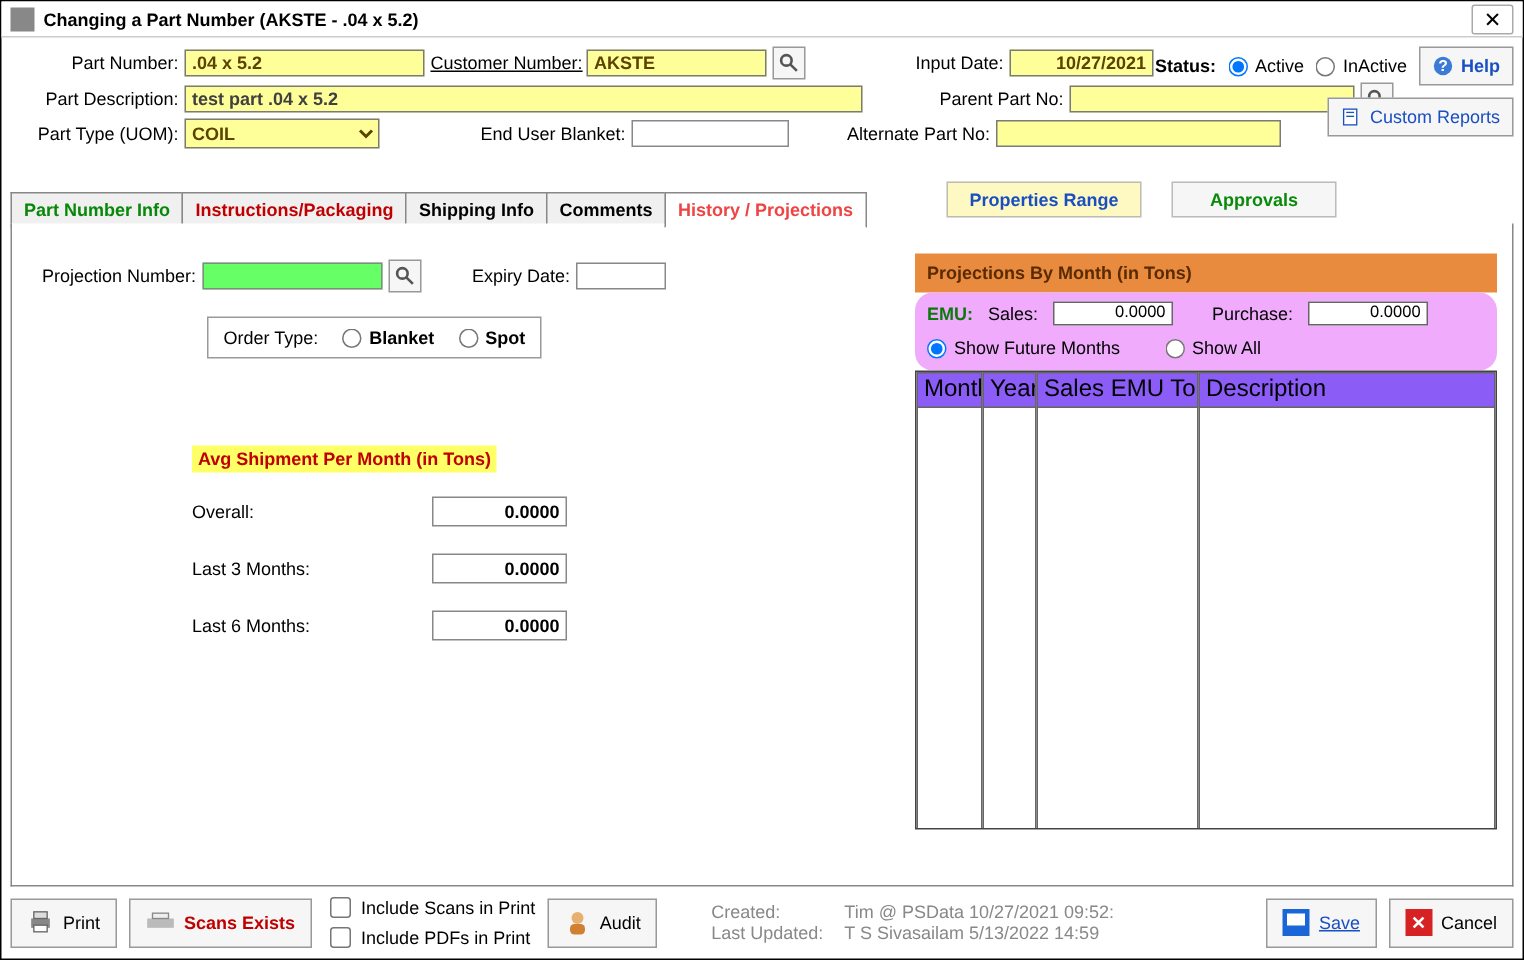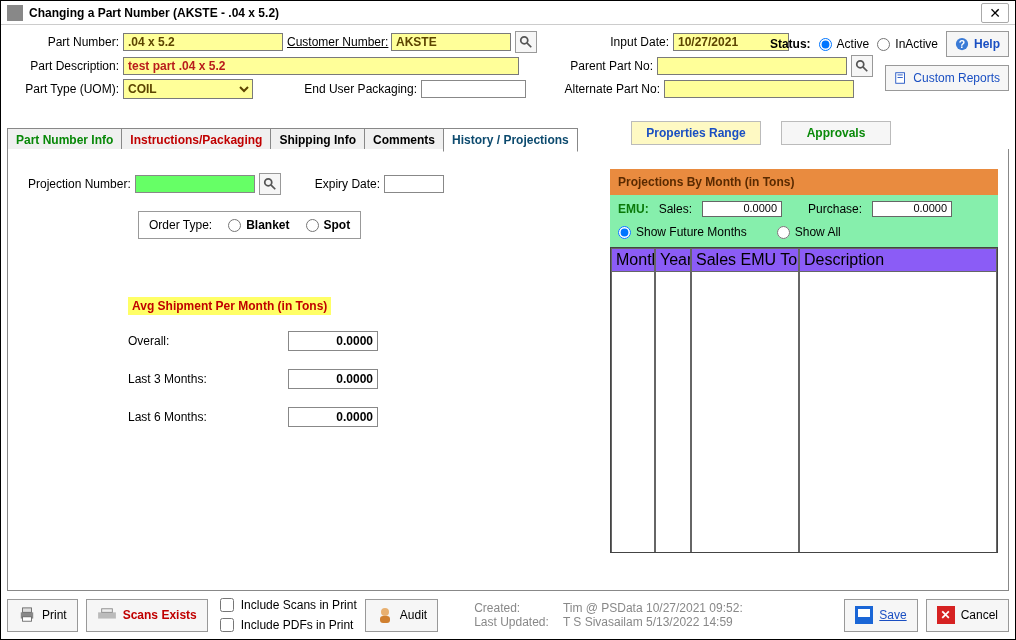--- a/index.html
+++ b/index.html
@@ -20,29 +20,29 @@
   .section-top { position:absolute; top:6px; left:6px; right:6px; height:80px; }
   .row { display:flex; align-items:center; gap:4px; margin-bottom:2px; }
   .btn { border:1px solid #999; background:#f6f6f6; padding:2px 8px; display:inline-flex; align-items:center; gap:5px; cursor:pointer; height:26px; }
   .btn-help { color:#1a4fc2; font-weight:bold; }
   .link-btn { color:#1a4fc2; font-weight:bold; background:#fef9c3; border:1px solid #bbb; text-align:center; padding:4px 0; cursor:pointer; }
   .green-btn { color:#0a8a0a; font-weight:bold; background:#f6f6f6; border:1px solid #bbb; text-align:center; padding:4px 0; cursor:pointer; }
   .tabs { position:absolute; top:102px; left:6px; right:6px; display:flex; border-bottom:1px solid #888;}
   .tab { border:1px solid #888; border-bottom:none; background:#f0f0f0; padding:4px 8px; margin-right:-1px; position:relative; top:1px; font-weight:bold; cursor:pointer;}
   .tab.green { color:#088808; }
   .tab.red   { color:#c00000; }
-  .tab.active { background:#fff; color:#0c4a6e; z-index:2; border-bottom:1px solid #fff; }
+  .tab.active { background:#fff; color:#ef4444; z-index:2; border-bottom:1px solid #fff; }
   .tab-body { position:absolute; top:124px; left:6px; right:6px; bottom:48px; border:1px solid #888; border-top:none; background:#fff; }
   .fieldset { border:1px solid #999; padding:6px 10px; display:inline-flex; align-items:center; gap:16px;}
   .avg-title { background:#ffff66; color:#c00000; font-weight:bold; padding:2px 4px; display:inline-block; }
   .num-in { border:1px solid #888; height:20px; width:90px; text-align:right; padding:0 4px; font-weight:bold; }
   .view-btn { border:1px solid #888; background:#f0f0f0; padding:6px 14px; font-weight:bold; display:inline-flex; align-items:center; gap:8px; cursor:pointer;}
   .proj-box { position:absolute; top:20px; right:10px; width:388px;  }
   .proj-head { background:#e98b3f; padding:6px 8px; font-weight:bold; color:#5a2a00; }
-  .proj-sub  { background:#86efac; padding:6px 8px; }
+  .proj-sub  { background:#f0abfc; padding:6px 8px;border-radius:12px; }
   .proj-lbl-emu { color:#0a7a0a; font-weight:bold; }
   .mini-num { border:1px solid #666; background:#fff; height:16px; width:80px; text-align:right; padding:0 4px; display:inline-block; font-size:11px;}
   .grid { border:1px solid #444; background:#fff; }
   .grid-head { display:flex; background:#f4f4f4; }
   .gh { border:1px solid #666; padding:2px 4px; font-size:16px; background:#8b5cf6; overflow:hidden; white-space:nowrap;}
   .gh.c1{width:44px;} .gh.c2{width:36px;} .gh.c3{width:108px;} .gh.c4{flex:1;}
   .grid-body { height:280px; display:flex;}
   .gb { border-left:1px solid #666; border-right:1px solid #666;}
   .gb.c1{width:44px;} .gb.c2{width:36px;} .gb.c3{width:108px;} .gb.c4{flex:1;}
   .footer { position:absolute; left:6px; right:6px; bottom:4px; height:40px; display:flex; align-items:center; gap:8px;}
@@ -106,40 +106,40 @@
         <input class="yellow-in" style="width: 160px;" value=".04 x 5.2">
         <label class="lbl-r" style="width:100px; text-decoration:underline;">Customer Number:</label>
         <input class="yellow-in" style="width: 120px;" value="AKSTE">
         <button class="mag-btn">
             <svg viewBox="0 0 16 16">
               <circle cx="6" cy="6" r="4" stroke="#555" fill="none" stroke-width="2"></circle>
               <line x1="9" y1="9" x2="14" y2="14" stroke="#555" stroke-width="2"></line>
             </svg>
           </button>
         <label class="lbl-r" style="width:98px; margin-left:30px;">Input Date:</label>
-        <input class="yellow-in" style="width: 116px; text-align: left;" value="10/27/2021">
+        <input class="yellow-in" style="width: 96px; text-align: right;" value="10/27/2021">
       </div>
 
       <div class="row">
         <label class="lbl-r" style="width:112px;">Part Description:</label>
-        <input class="yellow-in" style="width: 396px; color: #b91c1c;" value="test part .04 x 5.2">
+        <input class="yellow-in" style="width: 452px; color: #404040;" value="test part .04 x 5.2">
         <label class="lbl-r" style="width:130px;">Parent Part No:</label>
         <input class="yellow-in" style="width: 190px;" value="">
         <button class="mag-btn">
             <svg viewBox="0 0 16 16">
               <circle cx="6" cy="6" r="4" stroke="#555" fill="none" stroke-width="2"></circle>
               <line x1="9" y1="9" x2="14" y2="14" stroke="#555" stroke-width="2"></line>
             </svg>
           </button>
       </div>
 
       <div class="row">
         <label class="lbl-r" style="width:112px;">Part Type (UOM):</label>
         <select class="plain-select" style="width:130px;"><option>COIL</option></select>
-        <label class="lbl-r" style="width:160px;">End User Packaging:</label>
+        <label class="lbl-r" style="width:160px;">End User Blanket:</label>
         <input class="plain-in" style="width: 105px;" value="">
         <label class="lbl-r" style="width:130px;">Alternate Part No:</label>
         <input class="yellow-in" style="width: 190px;" value="">
       </div>
     </div>
 
     <div class="abs" style="top:96px; left:630px; width:130px;">
       <div class="link-btn">Properties Range</div>
     </div>
     <div class="abs" style="top:96px; left:780px; width:110px;">

